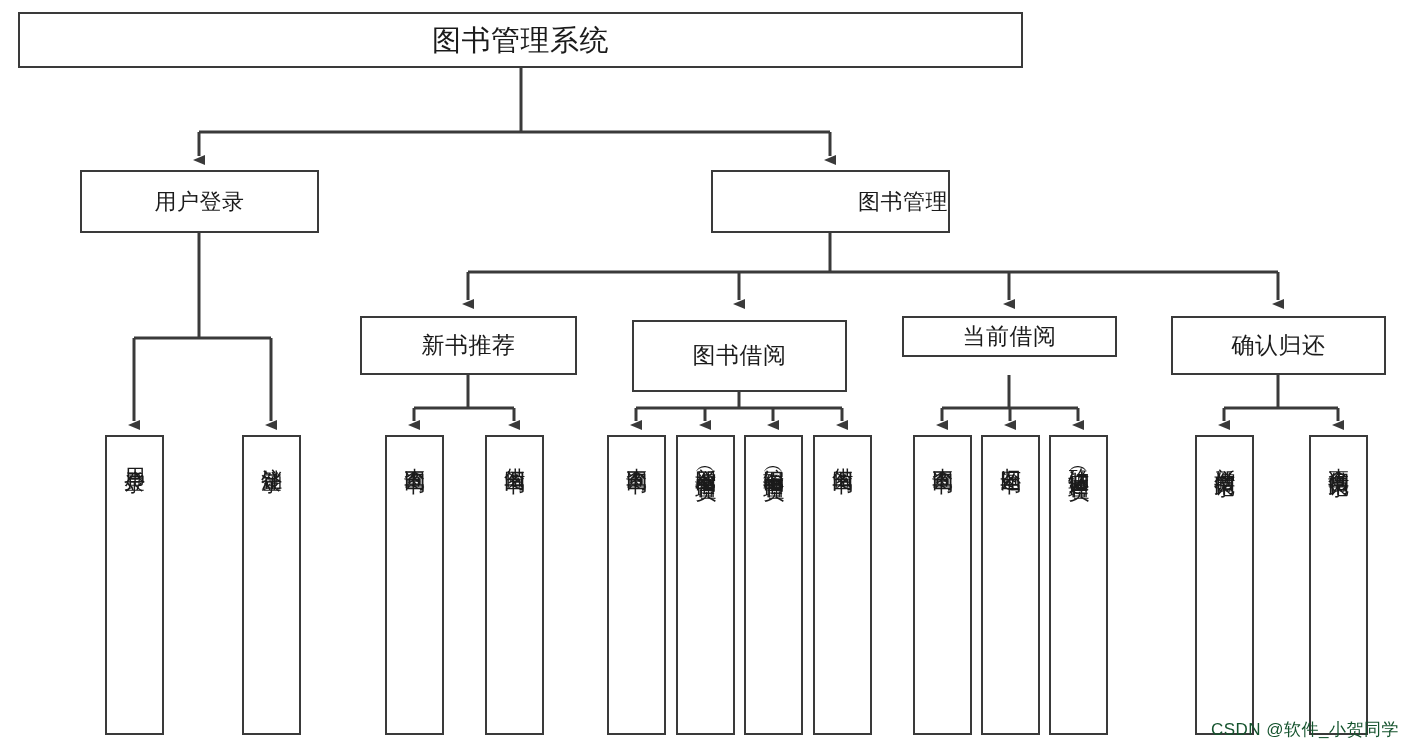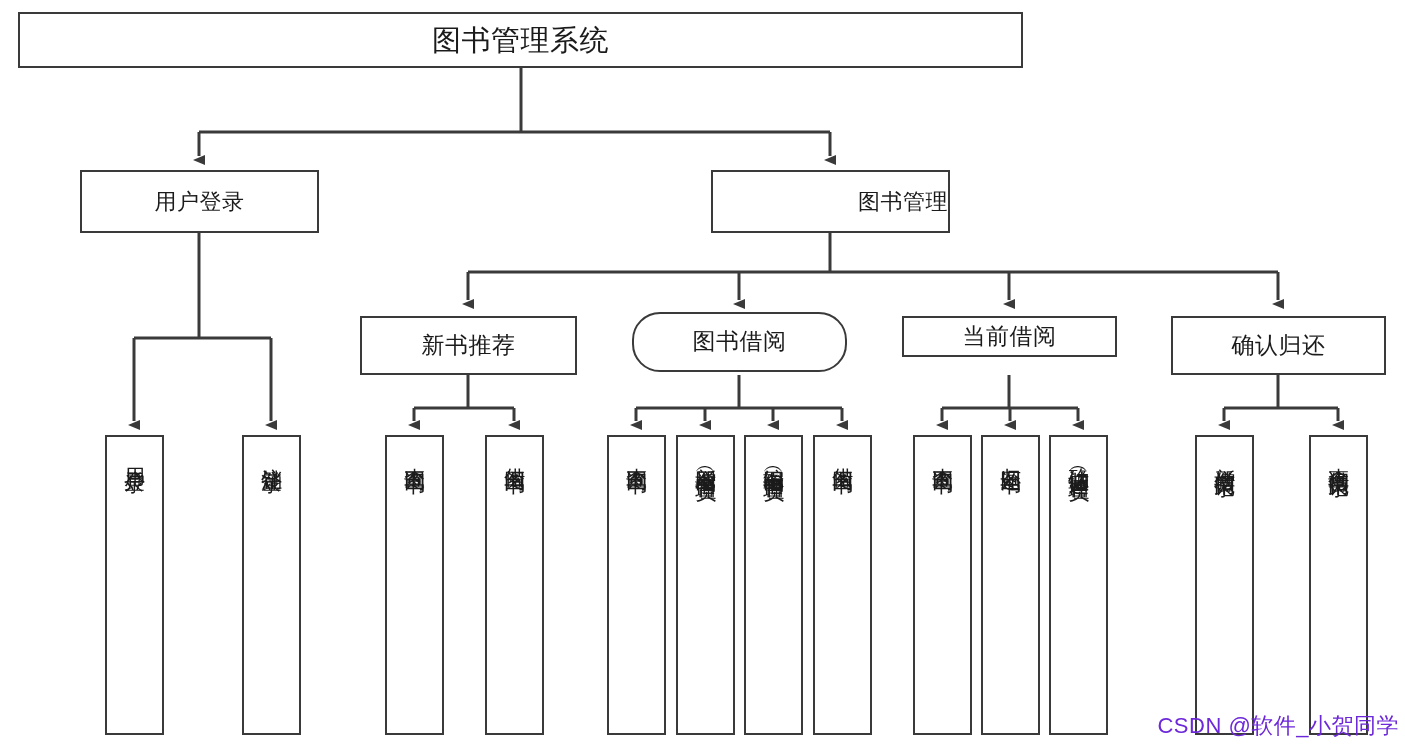--- a/index.html
+++ b/index.html
@@ -52,22 +52,22 @@
     text-orientation: upright;
     font-size: 21px;
     line-height: 1.06;
     letter-spacing: 2px;
     white-space: nowrap;
   }
   #watermark {
     position: absolute;
     right: 6px;
     bottom: 6px;
-    font-size: 22px;
-    color: #6d28d9;
+    font-size: 17px;
+    color: #14532d;
     letter-spacing: 0.5px;
     white-space: nowrap;
     user-select: none;
   }
 </style>
 </head>
 <body>
 
 <div id="canvas">
 
@@ -128,21 +128,21 @@
   <div class="node lvl1" style="left:80px; top:170px; width:239px; height:63px;">
     <span class="label">用户登录</span>
   </div>
   <div class="node lvl1" style="left:711px; top:170px; width:239px; height:63px;justify-content:flex-end;">
     <span class="label">图书管理</span>
   </div>
 
   <div class="node lvl2" style="left:360px; top:316px; width:217px; height:59px;">
     <span class="label">新书推荐</span>
   </div>
-  <div class="node lvl2" style="left:632px; top:312px; width:215px; height:60px;border-radius:28px;">
+  <div class="node lvl2" style="left:632px; top:320px; width:215px; height:72px;">
     <span class="label">图书借阅</span>
   </div>
   <div class="node lvl2" style="left:902px; top:316px; width:215px; height:41px;">
     <span class="label">当前借阅</span>
   </div>
   <div class="node lvl2" style="left:1171px; top:316px; width:215px; height:59px;">
     <span class="label">确认归还</span>
   </div>
 
   <div class="node leaf" style="left:105px; top:435px; width:59px; height:300px;">

